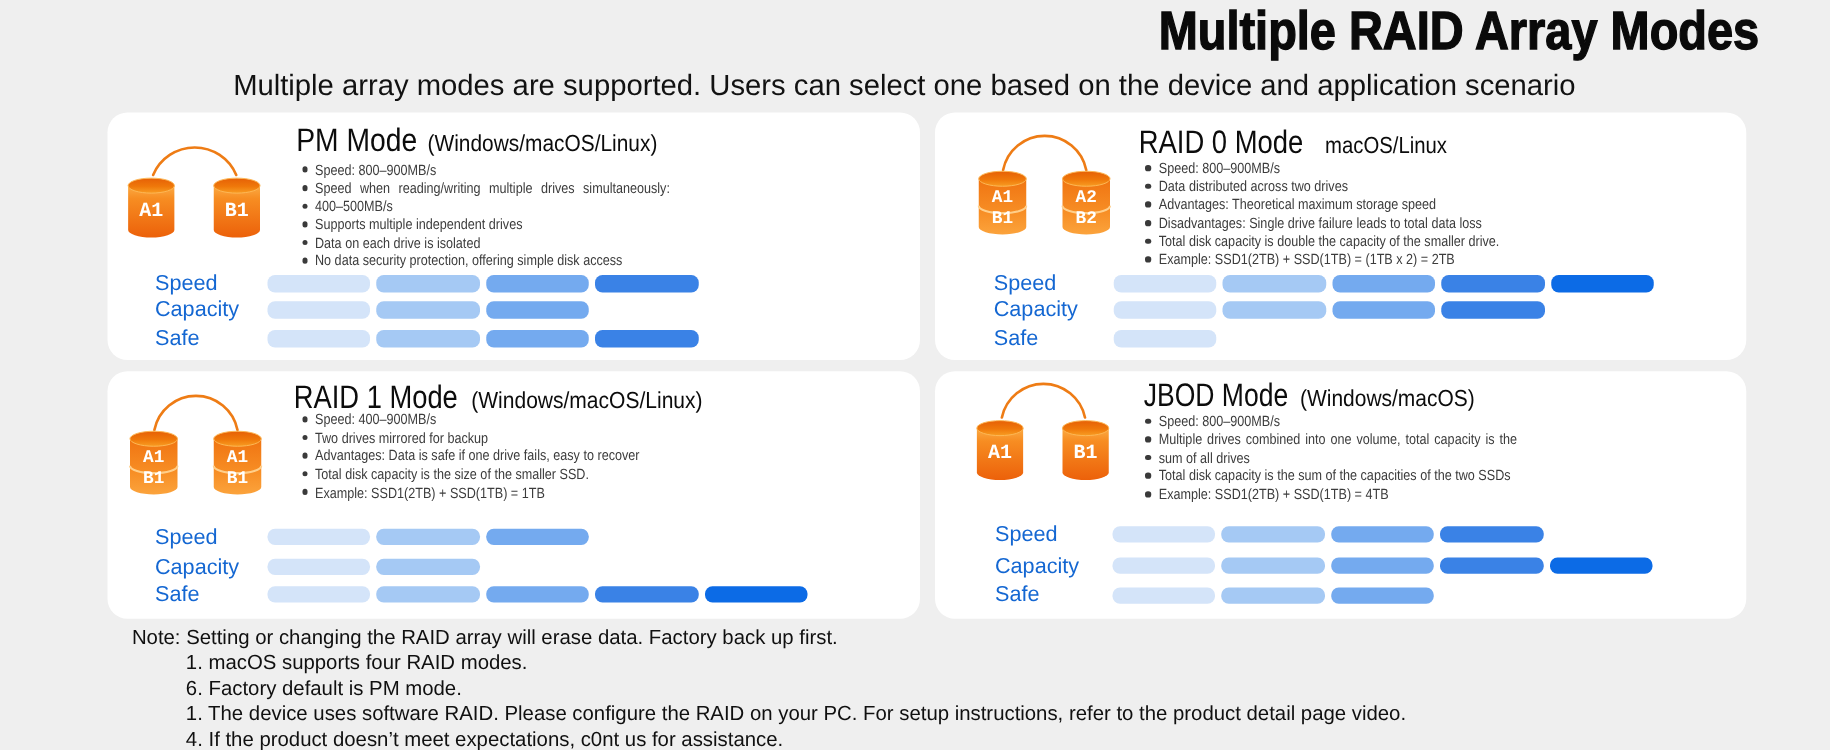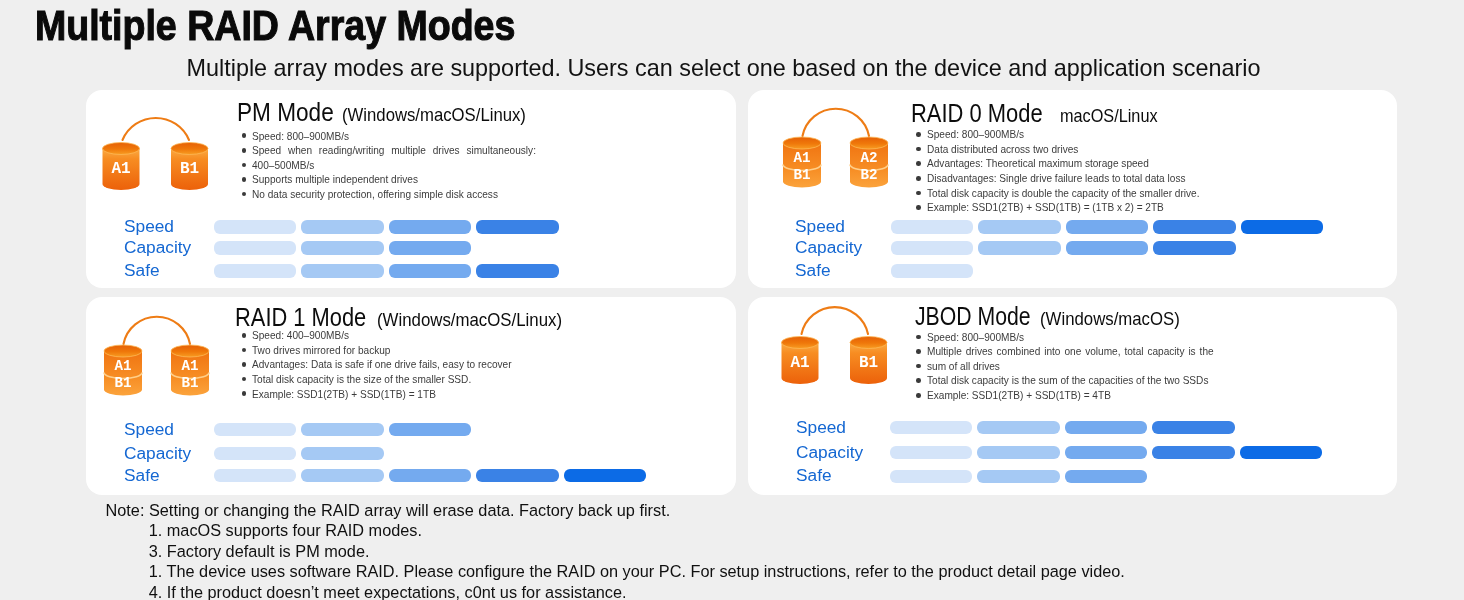--- a/index.html
+++ b/index.html
@@ -1,19 +1,19 @@
 <!DOCTYPE html>
 <html><head>
 <meta charset="utf-8">
 <style>
 *{margin:0;padding:0;box-sizing:border-box}
 html,body{width:1464px;height:600px;overflow:hidden}
 body{position:relative;background:#efefef;font-family:"Liberation Sans",sans-serif;color:#111}
 .abs{position:absolute}
-.title{left:0;top:0.5px;width:1442px;text-align:left;font-size:43px;font-weight:bold;color:#0a0a0a;white-space:nowrap}
+.title{left:0;top:0.5px;width:1442px;text-align:right;font-size:43px;font-weight:bold;color:#0a0a0a;white-space:nowrap}
 .title span{display:inline-block;transform:scaleX(0.873);transform-origin:50% 50%;-webkit-text-stroke:1.1px #0a0a0a}
 .subtitle{left:0;top:55px;width:1447px;text-align:center;font-size:23.4px;color:#121212;white-space:nowrap}
 .card{position:absolute;background:#fff;border-radius:16px}
 .ct{position:absolute;white-space:nowrap;font-weight:normal;color:#0c0c0c;transform-origin:0 50%}
 .ct .big{display:inline-block;font-size:26px;transform-origin:0 50%}
 .ct .sx{display:inline-block;font-size:18.5px;transform-origin:0 50%}
 .bl{position:absolute;list-style:none}
 .bl li{position:relative;font-size:11.8px;line-height:14.6px;color:#3c3c3c;padding-left:12.5px;white-space:nowrap}
 .bl li span{display:inline-block;transform:scaleX(.855);transform-origin:0 50%;white-space:nowrap}
 .bl li::before{content:"";position:absolute;left:2.2px;top:4.9px;width:4.6px;height:4.6px;border-radius:50%;background:#3a3a3a}
@@ -65,20 +65,21 @@
       <ellipse cx="95.5" cy="46.5" rx="18.5" ry="6" fill="url(#gTop)" stroke="#fdb755" stroke-width="0.8"></ellipse>
       <text x="95.5" y="70.5" font-size="16" text-anchor="middle">B1</text>
     </g>
   </svg>
   <div class="ct" style="left:150.8px;top:6.7px"><span class="big" style="transform:scaleX(.8695)">PM Mode</span><span class="sx" style="margin-left:-5.6px;transform:scaleX(.9035)">(Windows/macOS/Linux)</span></div>
   <ul class="bl" style="left:153.5px;top:38.5px">
     <li><span>Speed: 800–900MB/s</span></li>
     <li><span style="word-spacing:4.65px">Speed when reading/writing multiple drives simultaneously:</span></li>
     <li><span>400–500MB/s</span></li>
     <li><span>Supports multiple independent drives</span></li>
+    <li><span>Data on each drive is isolated</span></li>
     <li><span>No data security protection, offering simple disk access</span></li>
   </ul>
   <div class="lbl" style="left:38px;top:128.2px">Speed</div>
   <div class="bar" style="left:128px;top:130px">
       <i class="b1"></i>
       <i class="b2"></i>
       <i class="b3"></i>
       <i class="b4"></i>
     </div>
   <div class="lbl" style="left:38px;top:148.9px">Capacity</div>
@@ -232,16 +233,16 @@
   <div class="bar" style="left:142px;top:173px">
       <i class="b1"></i>
       <i class="b2"></i>
       <i class="b3"></i>
     </div>
 </div>
 
 <div class="abs notes">
   <div>Note: Setting or changing the RAID array will erase data. Factory back up first.</div>
   <div class="n">1. macOS supports four RAID modes.</div>
-  <div class="n">3. Factory default is PM mode.</div>
+  <div class="n">6. Factory default is PM mode.</div>
   <div class="n">1. The device uses software RAID. Please configure the RAID on your PC. For setup instructions, refer to the product detail page video.</div>
   <div class="n">4. If the product doesn’t meet expectations, c0nt us for assistance.</div>
 </div>
 
 </body></html>

